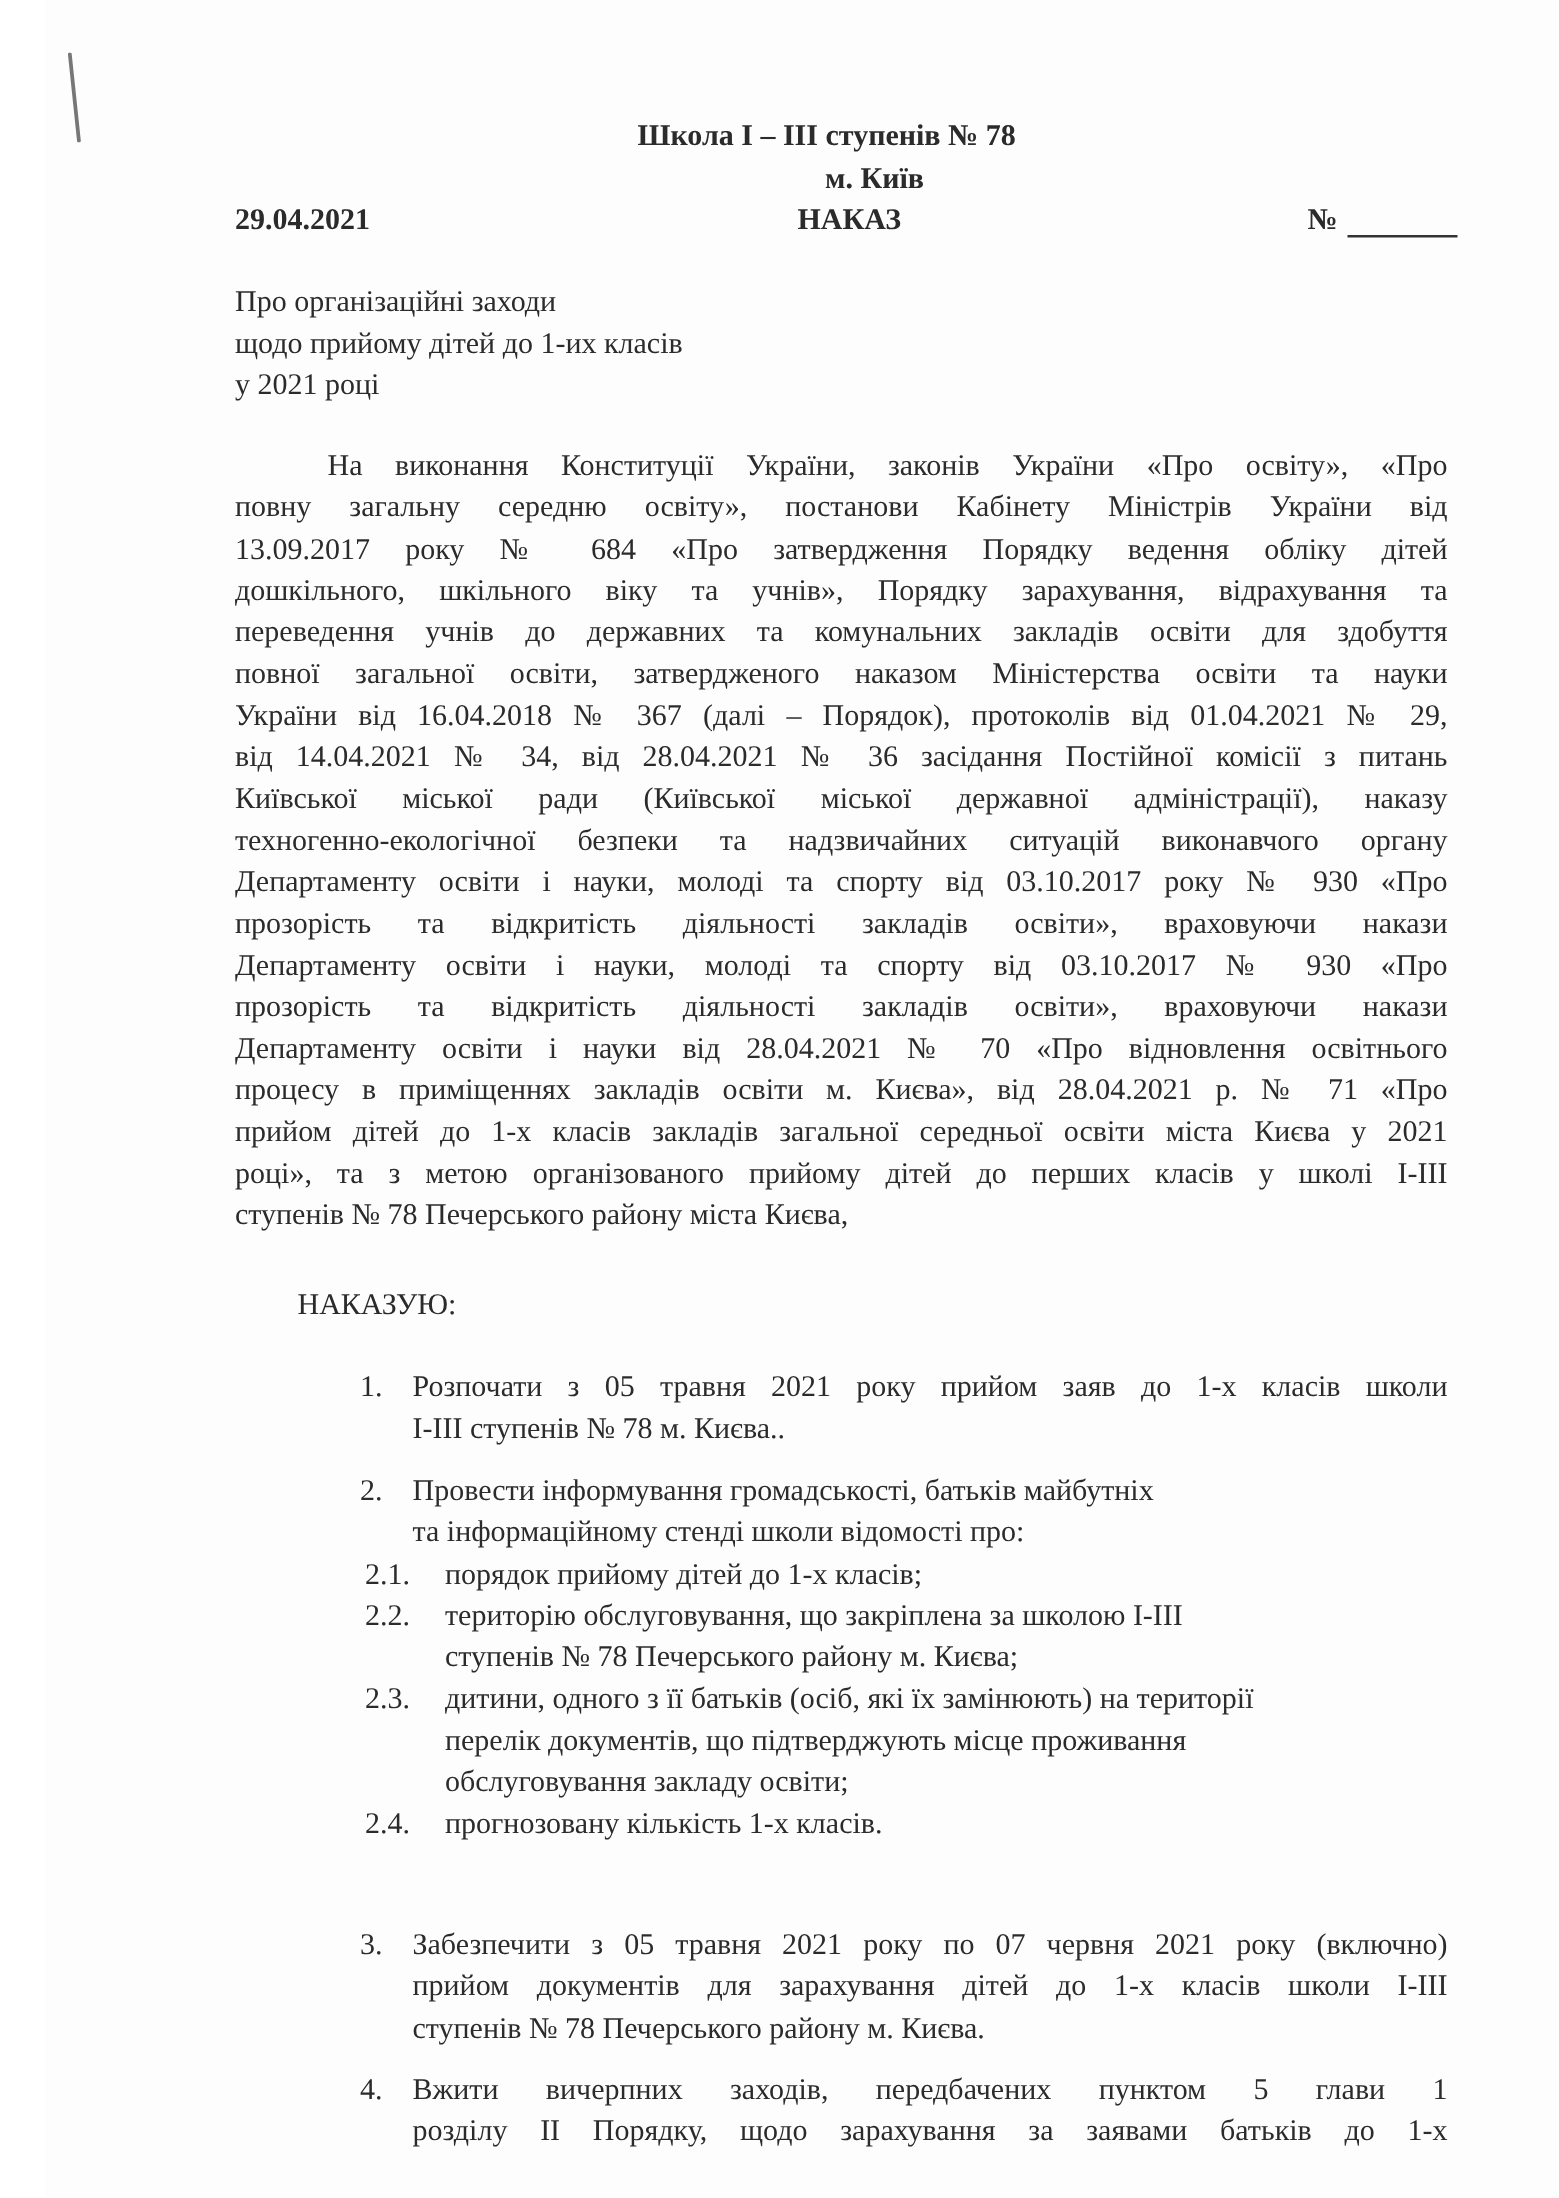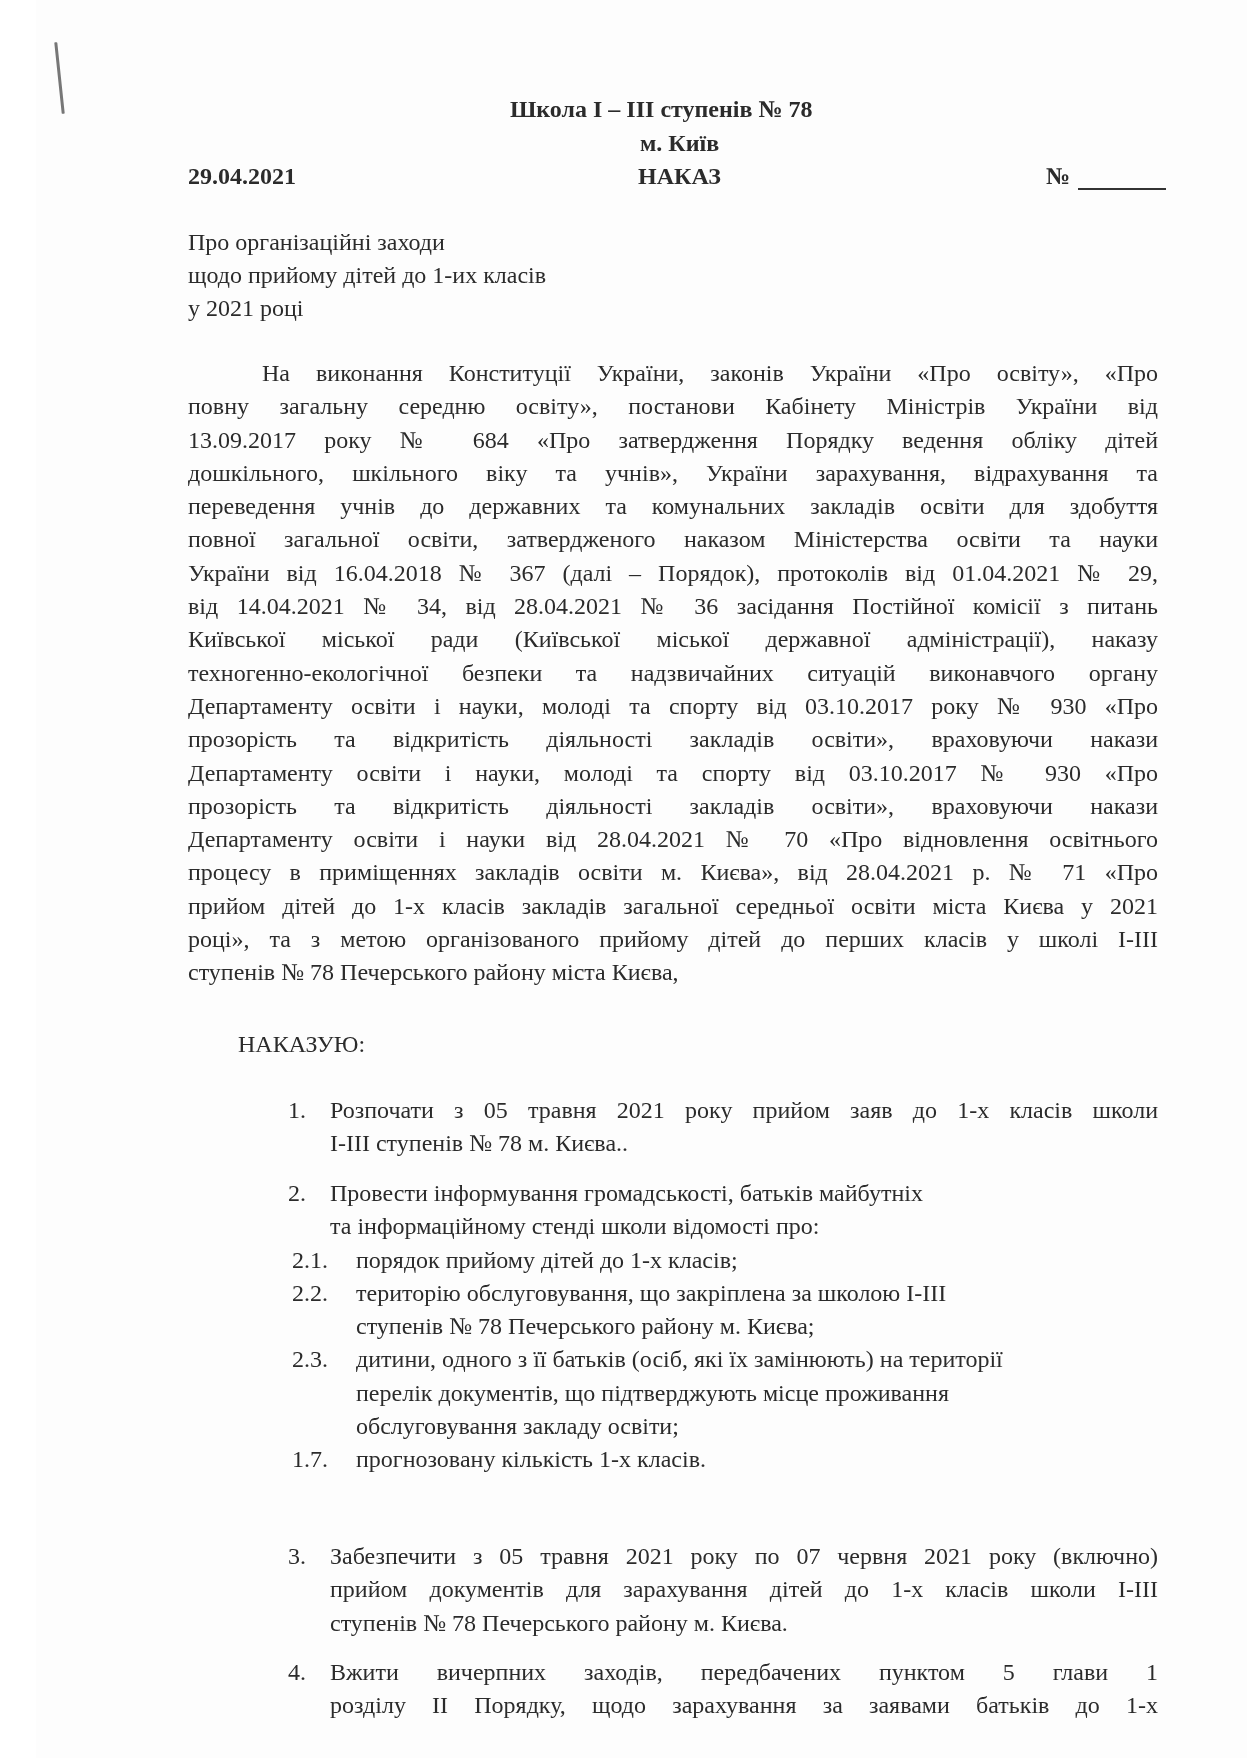--- a/index.html
+++ b/index.html
@@ -12,21 +12,21 @@
     .scan-mark-left {
       position: absolute; left: 22px; top: 42px; width: 3px; height: 72px;
       background: #555; transform: rotate(-6deg); border-radius: 1px; opacity: .8;
     }
     .scan-mark-right {
       position: absolute; left: 1214px; top: 784px; width: 22px; height: 2px;
       background: #777; transform: rotate(-18deg); opacity: .7;
     }
     .hdr-line { position: absolute; font-size: 24px; font-weight: bold; white-space: nowrap; }
     .h-school { left: 474px; top: 96px; }
-    .h-city { left: 604px; top: 130px; }
+    .h-city { left: 624px; top: 130px; }
     .h-date { left: 152px; top: 163px; }
     .h-order { left: 602px; top: 163px; }
     .h-num { left: 1010px; top: 163px; }
     .h-num-line { display: inline-block; width: 88px; border-bottom: 2px solid #333; margin-left: 8px; height: 22px; vertical-align: bottom; }
     .subject { position: absolute; left: 152px; top: 226px; font-size: 24px; font-weight: normal; line-height: 33px; }
     .body-text {
       position: absolute; left: 152px; top: 357px; width: 970px;
       font-size: 24px; line-height: 33.3px; text-align: justify;
     }
     .body-text .line { display: block; text-align: justify; text-align-last: justify; white-space: nowrap; }
@@ -63,21 +63,21 @@
   <div class="subject">
     <div>Про організаційні заходи</div>
     <div>щодо прийому дітей до 1-их класів</div>
     <div>у 2021 році</div>
   </div>
 
   <div class="body-text">
     <span class="line indent">На виконання  Конституції  України,  законів України «Про освіту», «Про</span>
     <span class="line">повну загальну середню освіту», постанови Кабінету Міністрів України від</span>
     <span class="line">13.09.2017 року № 684 «Про затвердження Порядку ведення обліку дітей</span>
-    <span class="line">дошкільного, шкільного віку та учнів», України зарахування, відрахування та</span>
+    <span class="line">дошкільного, шкільного віку та учнів», Порядку зарахування, відрахування та</span>
     <span class="line">переведення учнів до державних та комунальних закладів освіти для здобуття</span>
     <span class="line">повної загальної освіти, затвердженого наказом Міністерства освіти та науки</span>
     <span class="line">України від 16.04.2018 № 367  (далі – Порядок), протоколів від 01.04.2021 № 29,</span>
     <span class="line">від 14.04.2021 № 34, від 28.04.2021 № 36 засідання  Постійної комісії з питань</span>
     <span class="line">Київської міської ради (Київської міської державної адміністрації), наказу</span>
     <span class="line">техногенно-екологічної безпеки  та надзвичайних ситуацій виконавчого органу</span>
     <span class="line">Департаменту освіти і науки, молоді та спорту від 03.10.2017 року № 930 «Про</span>
     <span class="line">прозорість та відкритість діяльності закладів освіти», враховуючи накази</span>
     <span class="line">Департаменту освіти і науки, молоді та спорту від 03.10.2017 № 930 «Про</span>
     <span class="line">прозорість та відкритість діяльності закладів освіти», враховуючи накази</span>
@@ -113,21 +113,21 @@
       <div>територію обслуговування, що закріплена за школою І-ІІІ</div>
       <div>ступенів № 78 Печерського району м. Києва;</div>
     </div>
     <div class="sub">
       <span class="num">2.3.</span>
       <div>дитини,  одного з її батьків (осіб, які їх замінюють) на території</div>
       <div>перелік документів, що підтверджують місце проживання</div>
       <div>обслуговування закладу освіти;</div>
     </div>
     <div class="sub">
-      <span class="num">1.7.</span>
+      <span class="num">2.4.</span>
       <div>прогнозовану кількість 1-х класів.</div>
     </div>
   </div>
 
   <div class="list item3">
     <div class="li">
       <span class="num">3.</span>
       <span class="line just">Забезпечити з 05 травня 2021 року по 07 червня 2021 року (включно)</span>
       <span class="line just">прийом документів  для  зарахування  дітей  до 1-х класів школи І-ІІІ</span>
       <span class="line">ступенів № 78 Печерського району м. Києва.</span>

